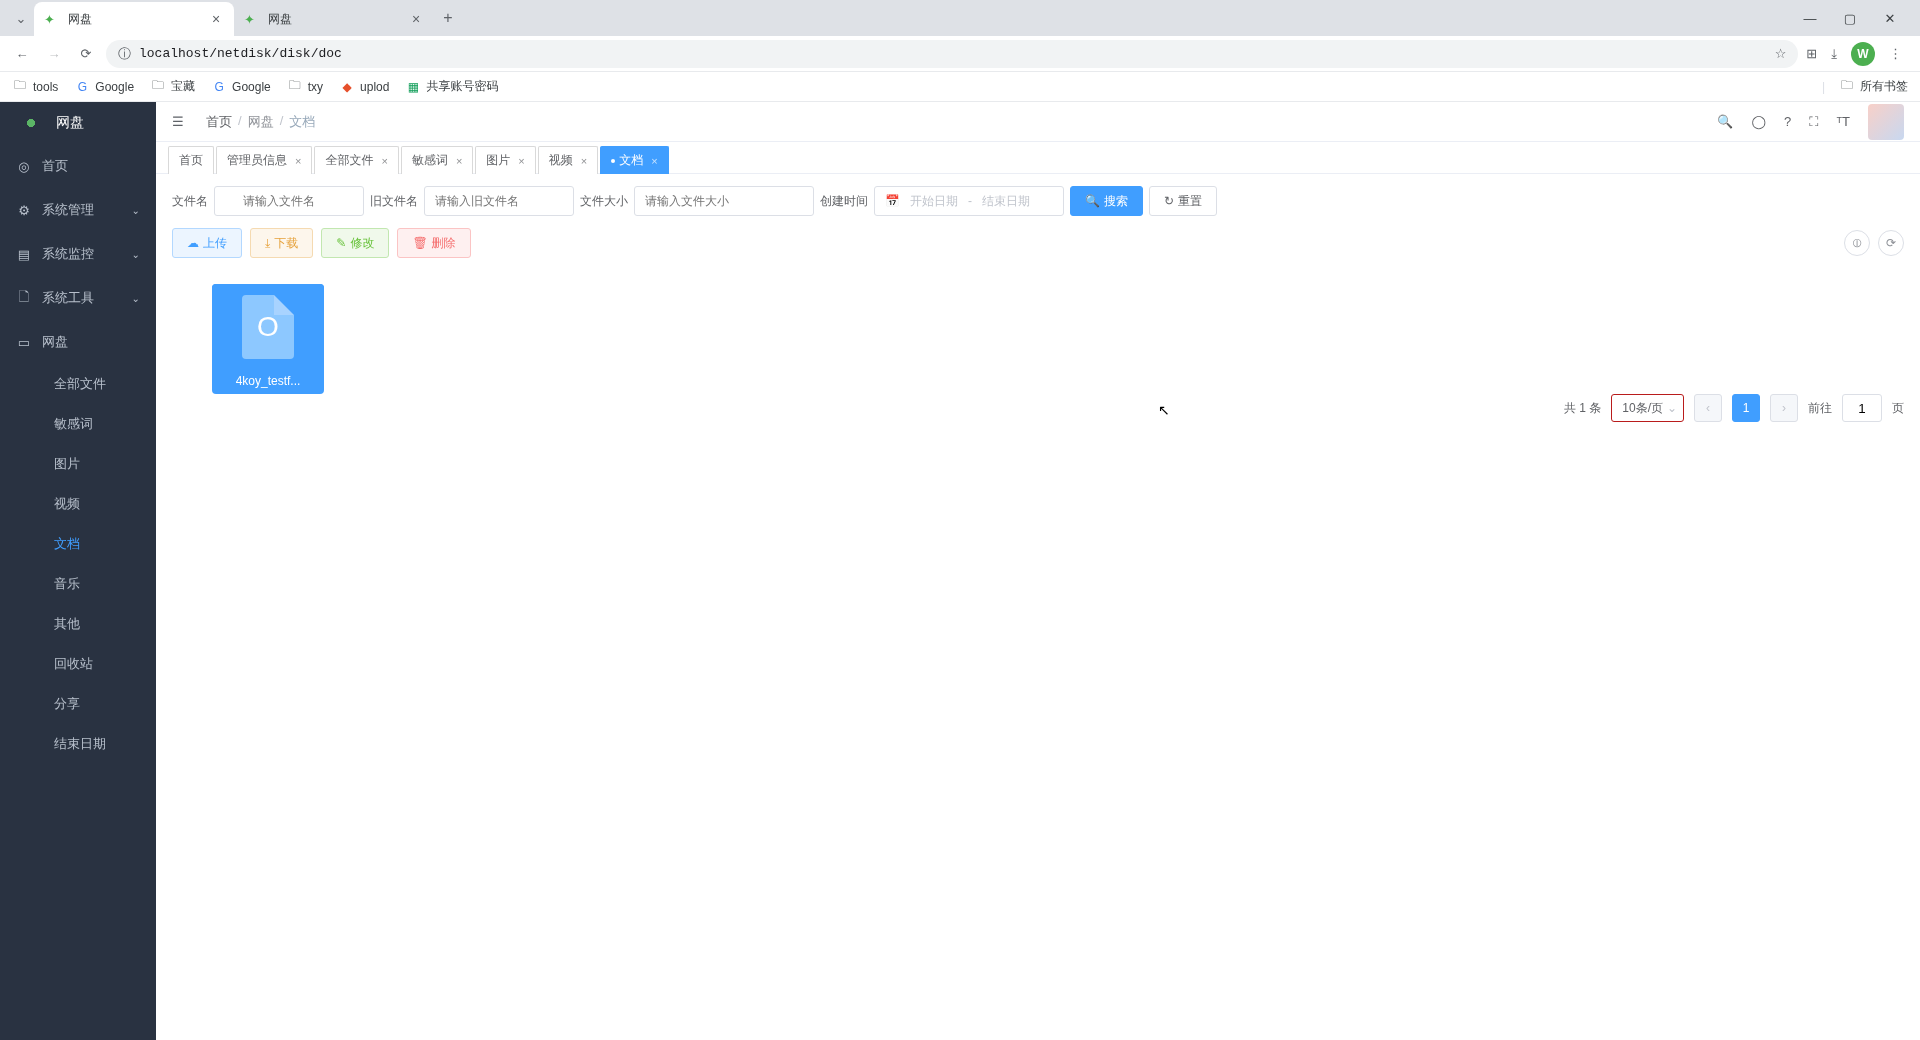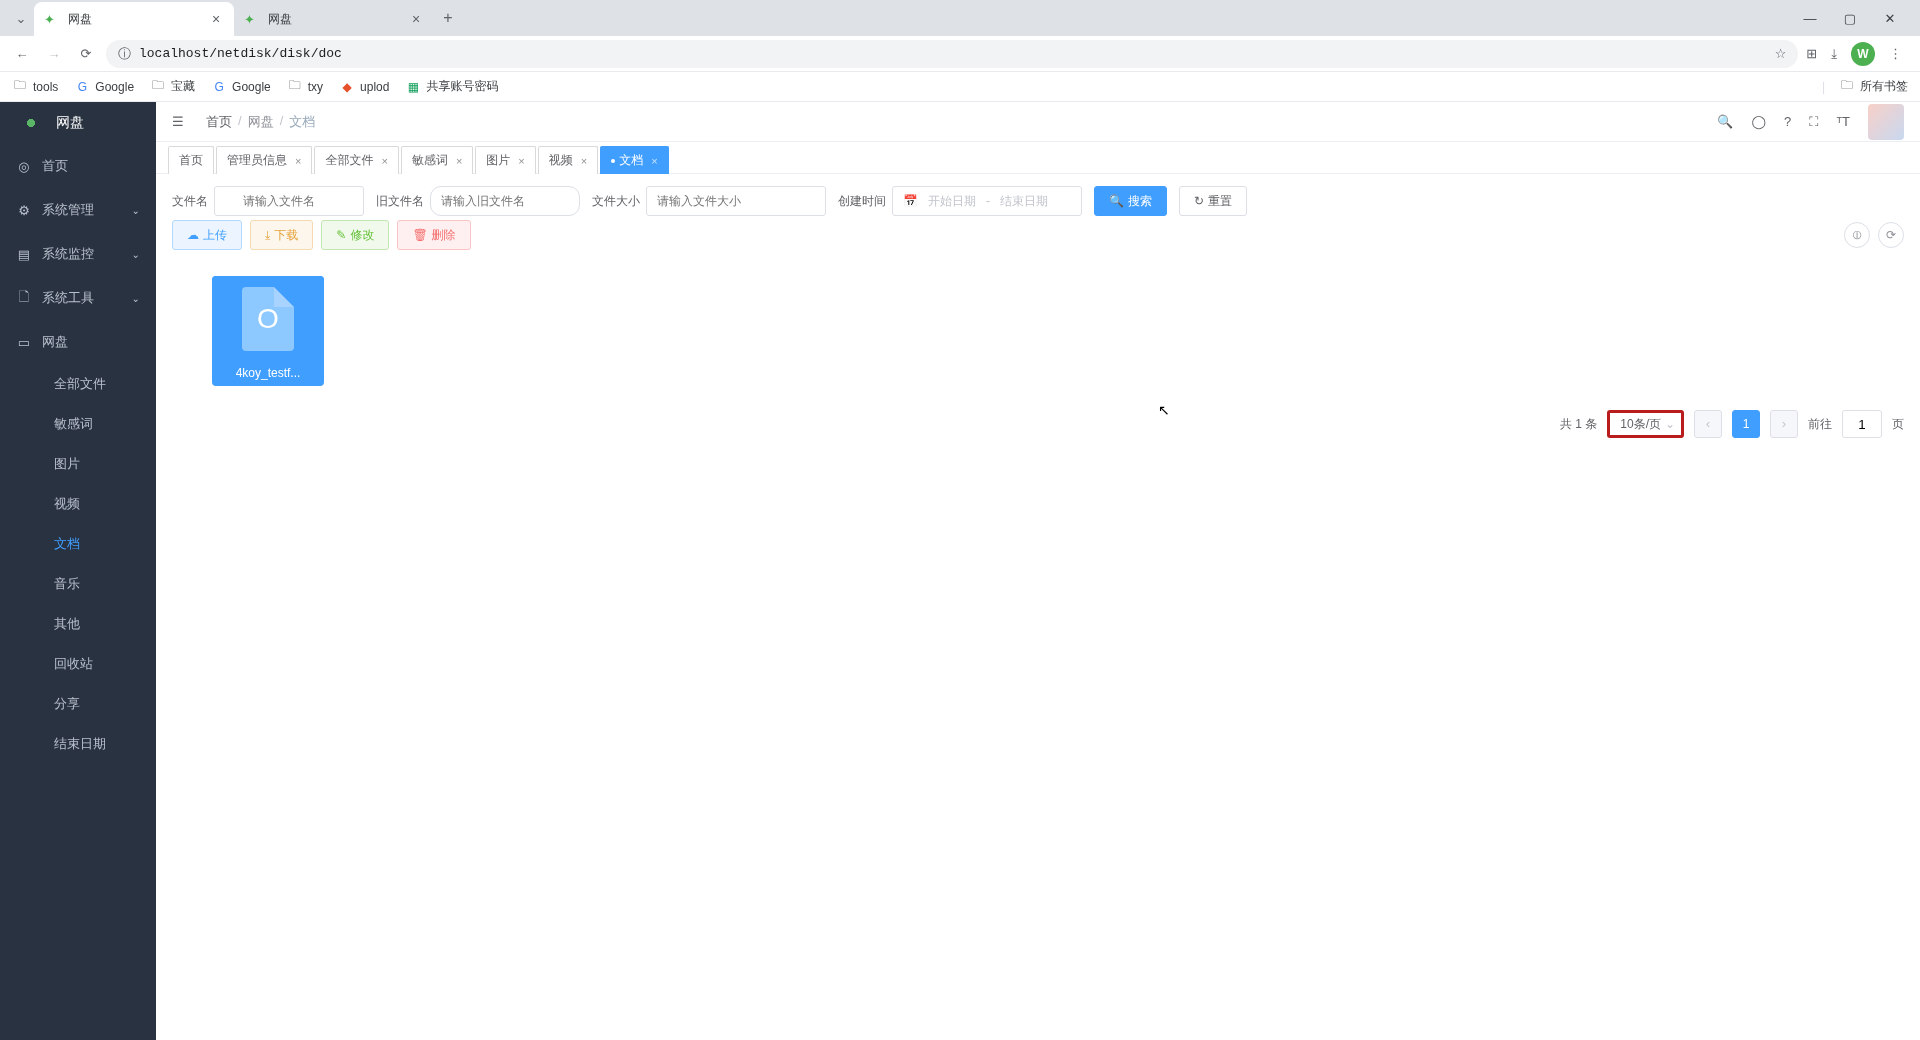--- a/index.html
+++ b/index.html
@@ -53,21 +53,21 @@
 .user-avatar { width: 36px; height: 36px; border-radius: 4px; background: linear-gradient(135deg, #f8d0c8, #c8d8f0); display: flex; align-items: center; justify-content: center; font-size: 10px; }
 
 .tabs-row { height: 32px; display: flex; align-items: stretch; padding: 0 12px; border-bottom: 1px solid #ebeef5; }
 .tabitem { display: flex; align-items: center; padding: 0 10px; border: 1px solid #d9d9d9; border-bottom: none; margin-right: 2px; font-size: 12px; color: #606266; background: #fff; cursor: pointer; gap: 4px; border-radius: 2px 2px 0 0; height: 28px; margin-top: 4px; }
 .tabitem.active { background: #409eff; color: #fff; border-color: #409eff; }
 .tabitem .dot { width: 4px; height: 4px; background: #409eff; border-radius: 50%; }
 .tabitem.active .dot { background: #fff; }
 .tabitem .x { font-size: 11px; margin-left: 4px; opacity: 0.7; }
 
 .content { padding: 12px 16px; }
-.search-row { display: flex; align-items: center; gap: 12px; flex-wrap: wrap; margin-bottom: 4px; }
+.search-row { display: flex; align-items: center; gap: 6px; flex-wrap: wrap; margin-bottom: 12px; }
 .field { display: flex; align-items: center; gap: 6px; }
 .field label { font-size: 12px; color: #606266; }
 .field input, .daterange { height: 30px; border: 1px solid #dcdfe6; border-radius: 3px; padding: 0 10px; font-size: 12px; color: #606266; }
 .daterange { display: flex; align-items: center; gap: 10px; min-width: 190px; color: #c0c4cc; }
 .btn { height: 30px; padding: 0 14px; border-radius: 3px; border: 1px solid #dcdfe6; background: #fff; font-size: 12px; display: inline-flex; align-items: center; gap: 4px; cursor: pointer; color: #606266; }
 .btn.primary { background: #409eff; border-color: #409eff; color: #fff; }
 .btn.blue-o { color: #409eff; border-color: #b3d8ff; background: #ecf5ff; }
 .btn.warn-o { color: #e6a23c; border-color: #f5dab1; background: #fdf6ec; }
 .btn.green-o { color: #67c23a; border-color: #c2e7b0; background: #f0f9eb; }
 .btn.red-o { color: #f56c6c; border-color: #fbc4c4; background: #fef0f0; }
@@ -80,22 +80,22 @@
 .file-card { width: 112px; background: #409eff; border-radius: 4px; overflow: hidden; cursor: pointer; }
 .file-thumb { height: 86px; display: flex; align-items: center; justify-content: center; background: #409eff; }
 .file-thumb .doc-icon { width: 52px; height: 64px; background: #8dc8ff; border-radius: 4px; position: relative; display: flex; align-items: center; justify-content: center; color: #fff; font-size: 28px; }
 .file-thumb .doc-icon::before { content: ""; position: absolute; top: 0; right: 0; border-width: 10px; border-style: solid; border-color: #409eff #409eff #a8d3ff #a8d3ff; }
 .file-name { padding: 4px 6px 6px; font-size: 12px; color: #fff; text-align: center; white-space: nowrap; overflow: hidden; text-overflow: ellipsis; }
 
 .watermark { position: absolute; font-size: 30px; color: #d92b2b; font-weight: 400; pointer-events: none; left: 50%; transform: translateX(-62%); top: 340px; letter-spacing: 1px; font-family: "SimSun", serif; }
 
 .cursor { position: absolute; left: 1002px; top: 300px; font-size: 14px; pointer-events: none; }
 
-.pagination { display: flex; align-items: center; gap: 10px; justify-content: flex-end; margin-top: 24px; font-size: 12px; color: #606266; }
-.pagination .select { border: 3px solid #b91c1c; height: 28px; padding: 0 20px 0 10px; border-radius: 3px; display: flex; align-items: center; position: relative; }
+.pagination { display: flex; align-items: center; gap: 10px; justify-content: flex-end; font-size: 12px; color: #606266; }
+.pagination .select { border: 1px solid #b91c1c; height: 28px; padding: 0 20px 0 10px; border-radius: 3px; display: flex; align-items: center; position: relative; }
 .pagination .select::after { content: "⌄"; position: absolute; right: 6px; color: #c0c4cc; }
 .pagination .pgbtn { width: 28px; height: 28px; border: 1px solid #dcdfe6; border-radius: 3px; display: flex; align-items: center; justify-content: center; background: #f5f7fa; color: #c0c4cc; }
 .pagination .pgbtn.active { background: #409eff; color: #fff; border-color: #409eff; }
 .pagination input { width: 40px; height: 28px; border: 1px solid #dcdfe6; border-radius: 3px; text-align: center; }
 </style>
 </head>
 <body>
 
 <div class="browser-top">
   <div class="tab-drop">⌄</div>
@@ -284,21 +284,21 @@
     </div>
 
     <div class="content">
       <div class="search-row">
         <div class="field">
           <label>文件名</label>
           <input style="width: 150px; padding-left: 28px;" placeholder="请输入文件名">
         </div>
         <div class="field">
           <label>旧文件名</label>
-          <input style="width: 150px; border-radius: 11px;" placeholder="请输入旧文件名">
+          <input style="width: 150px;" placeholder="请输入旧文件名">
         </div>
         <div class="field">
           <label>文件大小</label>
           <input style="width: 180px;" placeholder="请输入文件大小">
         </div>
         <div class="field">
           <label>创建时间</label>
           <div class="daterange">
             <span>📅</span>
             <span>开始日期</span>

